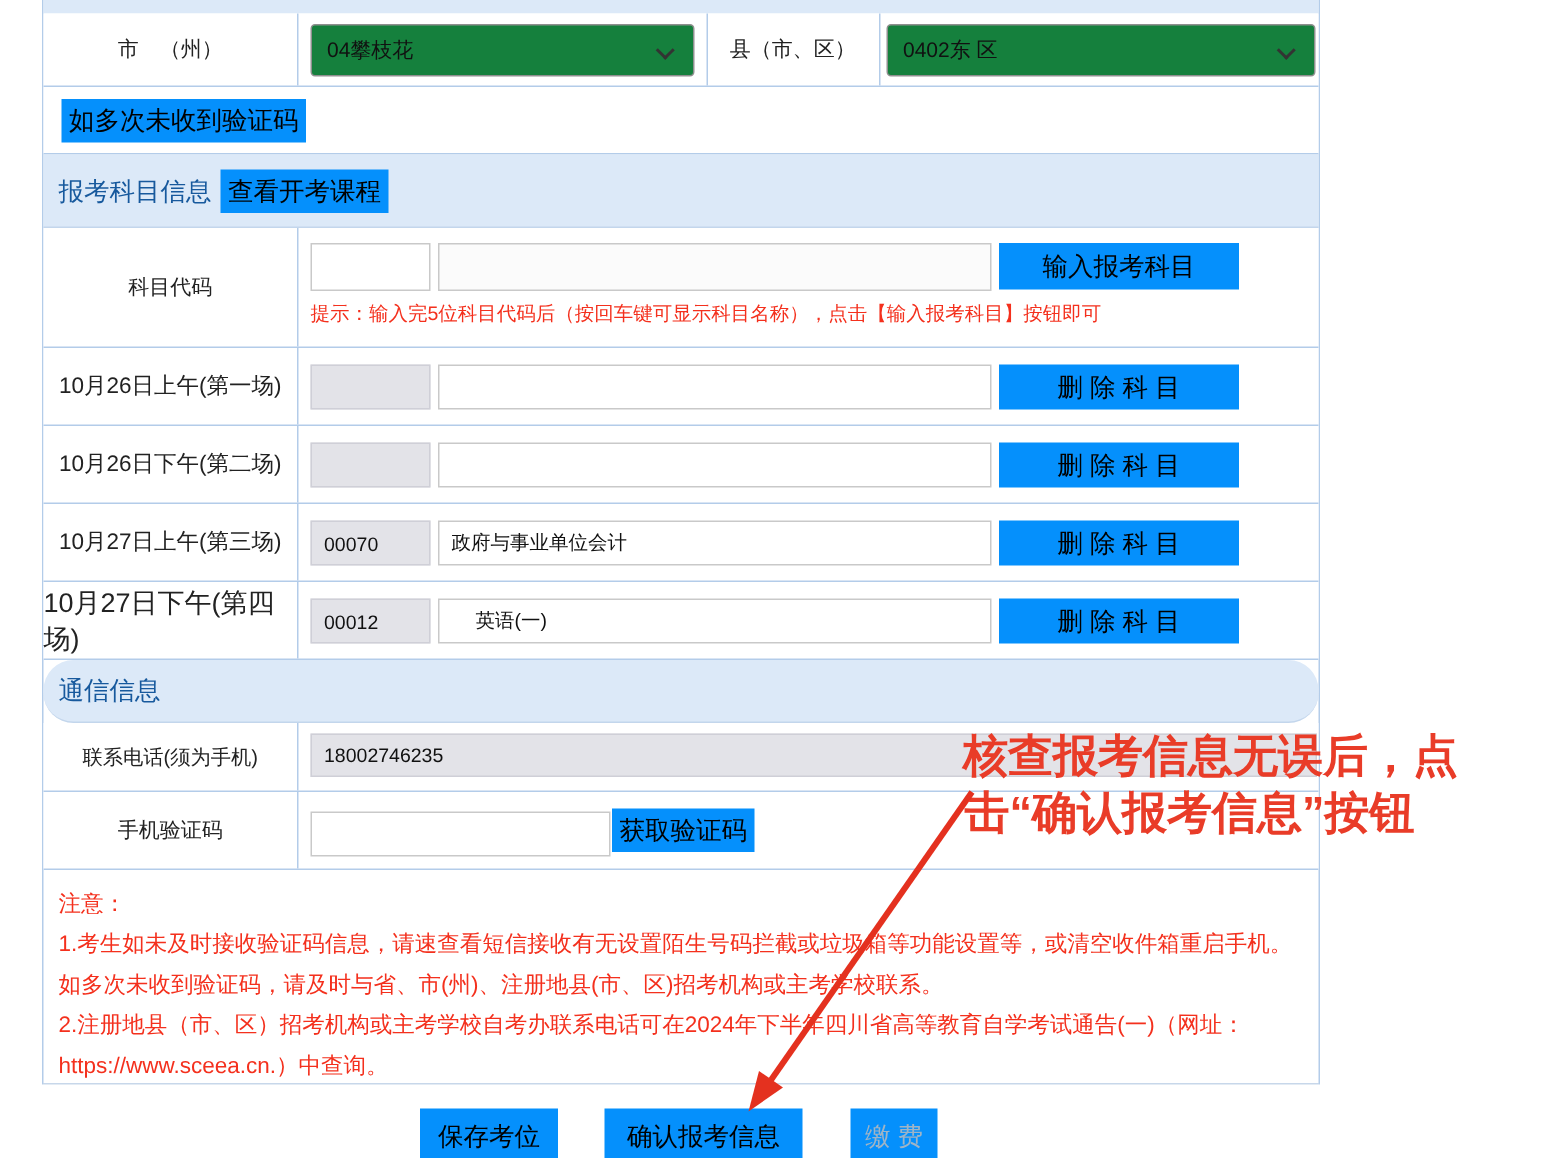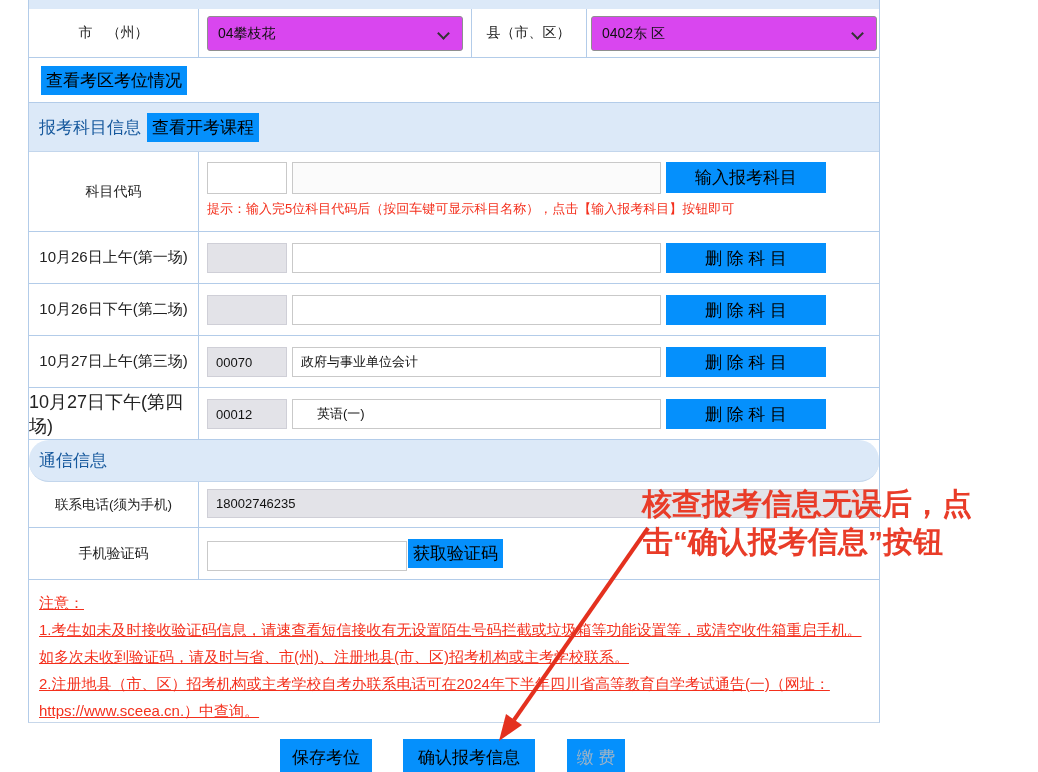--- a/index.html
+++ b/index.html
@@ -13,39 +13,39 @@
 
   .row { position:absolute; left:0; width:100%; border-bottom:1px solid #b3cce9; background:#fff; }
   .band { position:absolute; left:0; width:100%; background:#dce9f8; border-bottom:1px solid #c3d6ec;
           display:flex; align-items:center; padding-left:10px; }
   .band .title { color:#17599d; font-size:17px; }
 
   .cell-label { position:absolute; left:0; top:0; height:100%; width:170px; border-right:1px solid #b3cce9;
                 display:flex; align-items:center; justify-content:center; font-size:14px; color:#222; }
   .vline { position:absolute; top:0; height:100%; width:0; border-right:1px solid #b3cce9; }
 
-  .sel { position:absolute; height:35px; background:#d946ef; border:1px solid #8f8f8f; border-radius:3px;
+  .sel { position:absolute; height:35px; background:#15803d; border:1px solid #8f8f8f; border-radius:3px;
          display:flex; align-items:center; padding:0 30px 0 10px; font-size:14px; color:#111; cursor:pointer; }
   .chev { position:absolute; right:14px; top:12px; width:9px; height:9px;
           border-left:2px solid #333; border-bottom:2px solid #333; transform:rotate(-45deg); }
 
   .hl { display:inline-block; background:#0590fc; color:#000; font-size:17px; padding:3px 5px; cursor:pointer; }
 
   .ipt { position:absolute; border:1px solid #c9c9c9; background:#fff; font-size:13px; color:#111;
          padding:0 8px; font-family:inherit; }
   .ipt.gray { background:#e3e3e8; border:1px solid #cfcfd7; }
   .ipt.big { background:#fbfbfb; }
 
   .btn { position:absolute; background:#0590fc; color:#000; border:none; font-size:17px;
          display:flex; align-items:center; justify-content:center; cursor:pointer; font-family:inherit; }
 
   .hint { position:absolute; color:#f4301d; font-size:13px; white-space:nowrap; }
 
   .notice { position:absolute; left:0; top:580px; width:100%; height:143px; padding:9px 12px 0 10px;
-            color:#f4301d; font-size:15px; line-height:27px;text-decoration:underline; }
+            color:#f4301d; font-size:15px; line-height:27px; }
 
   .footer-btn { position:absolute; top:739px; height:36px; background:#0590fc; border:none; color:#000;
                 font-size:17px; display:flex; align-items:center; justify-content:center; cursor:pointer; font-family:inherit; }
   .footer-btn.disabled { color:#9fb4c6; }
 
   .annotation { position:absolute; color:#e93c28; font-size:30px; font-weight:bold; white-space:nowrap; z-index:40; }
   .arrow-svg { position:absolute; left:0; top:0; z-index:50; pointer-events:none; }
 </style>
 </head>
 <body>
@@ -65,21 +65,21 @@
         <span class="chev"></span>
       </div>
       <div style="position:absolute;left:442px;top:0;width:115px;height:100%;display:flex;align-items:center;justify-content:center;font-size:14px;color:#222;">县（市、区）</div>
       <div class="sel" style="left:562px;top:7px;width:286px;">
         <span>0402东 区</span>
         <span class="chev"></span>
       </div>
     </div>
 
     <div class="row" style="top:58px;height:45px;">
-      <span class="hl" style="position:absolute;left:12px;top:8px;">查看考区考位情况</span>
+      <span class="hl" style="position:absolute;left:12px;top:8px;">如多次未收到验证码</span>
     </div>
 
     <div class="band" style="top:103px;height:49px;">
       <span class="title">报考科目信息</span>
       <span class="hl" style="margin-left:6px;">查看开考课程</span>
     </div>
 
     <div class="row" style="top:152px;height:80px;">
       <div class="cell-label">科目代码</div>
       <input class="ipt" style="left: 178px; top: 10px; width: 80px; height: 32px;" value="">

